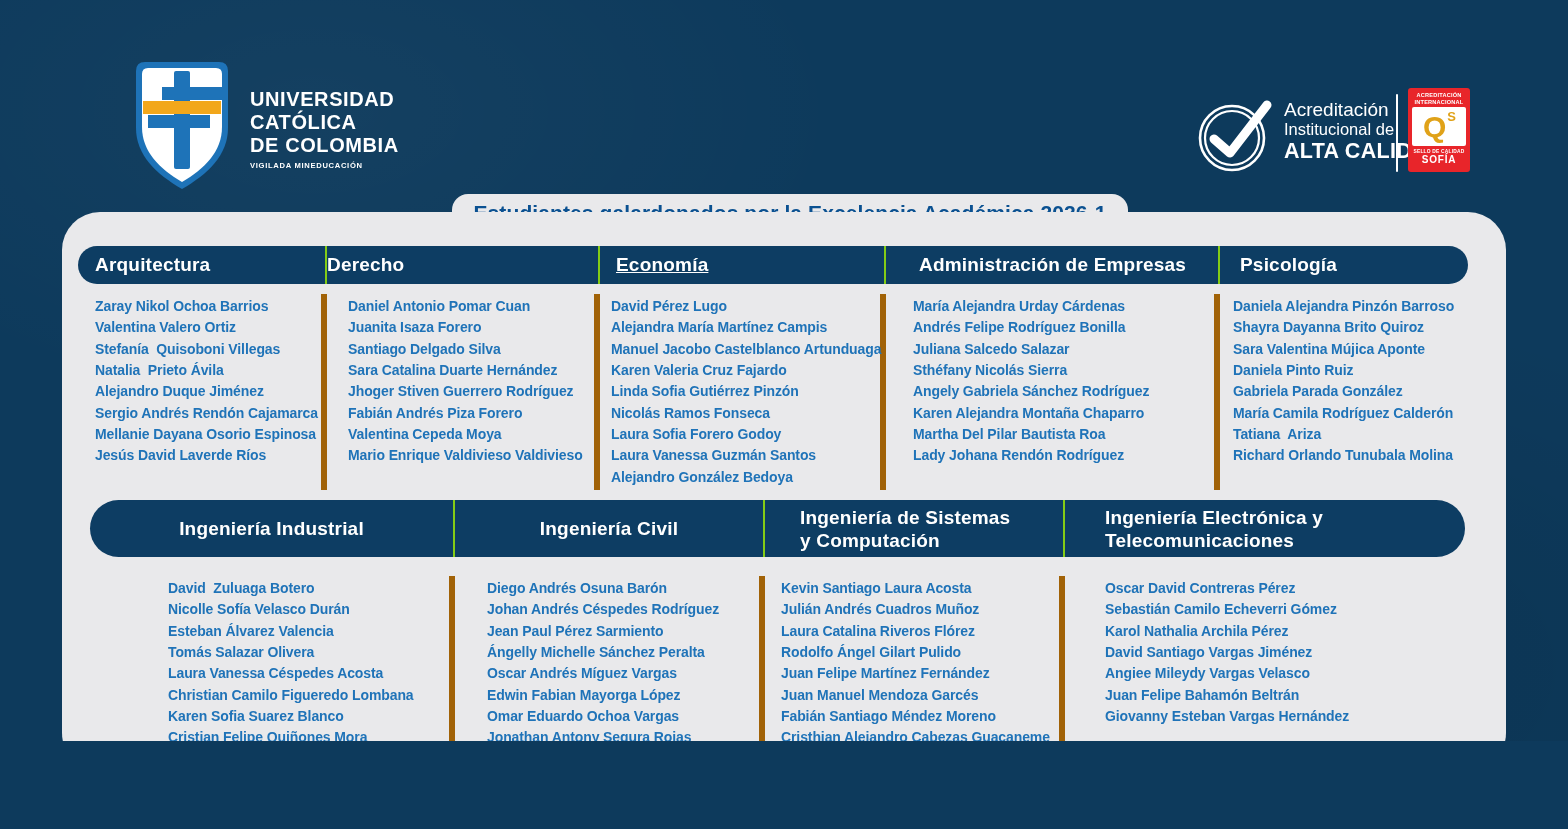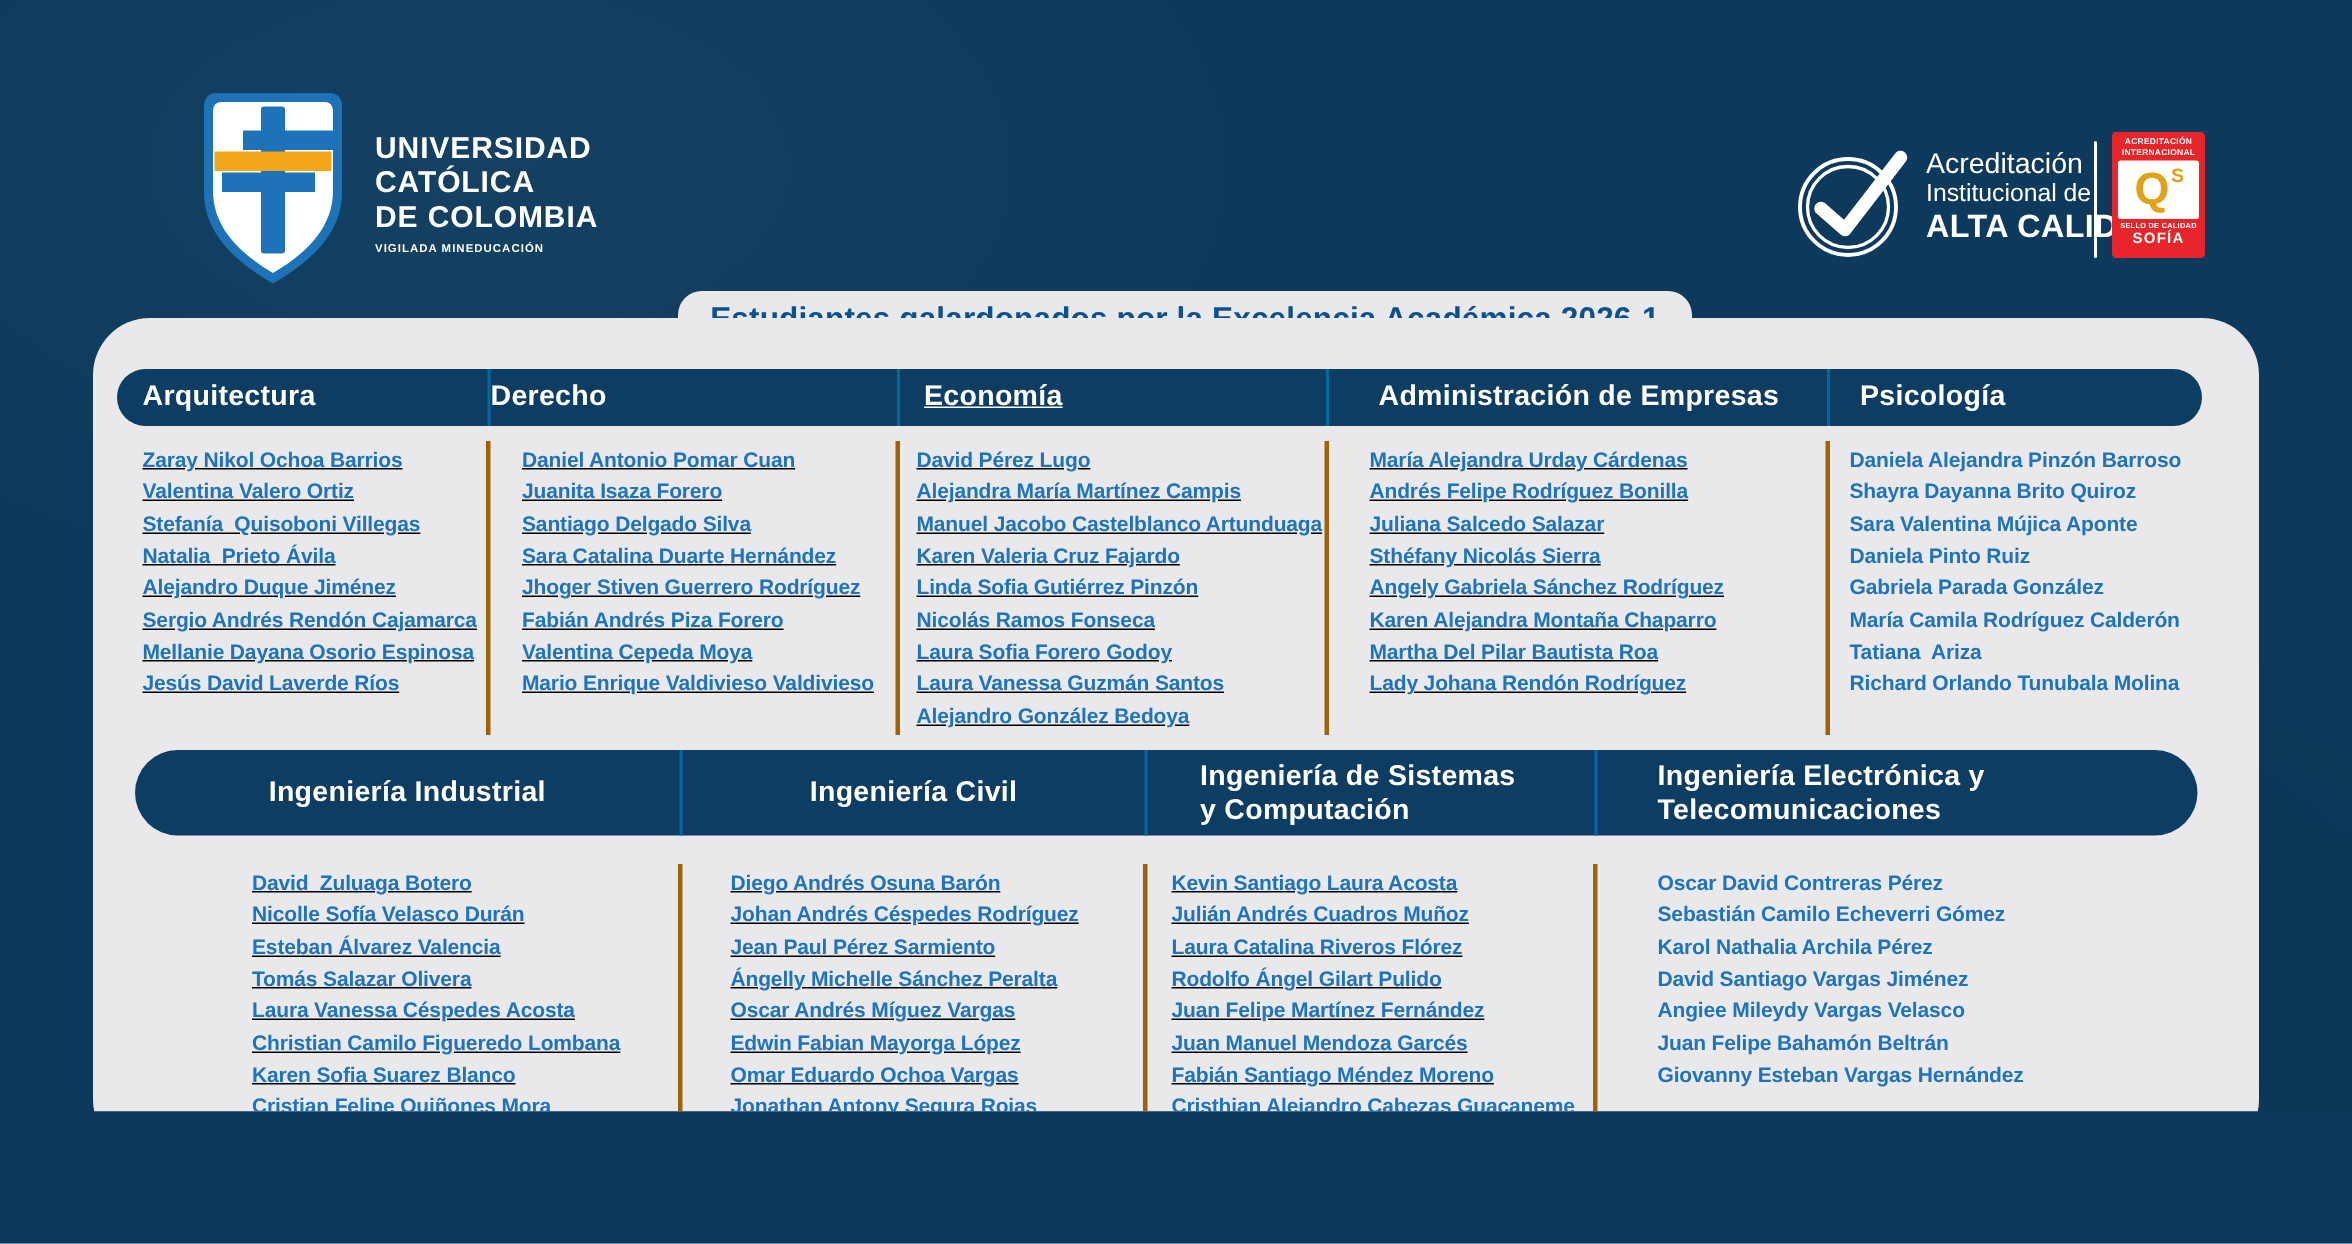--- a/index.html
+++ b/index.html
@@ -47,38 +47,38 @@
   .panel { position:absolute; left:62px; top:212px; width:1444px; height:559px;
     background:#e9e9eb; border-radius:38px; z-index:2; }
 
   .head-bar { position:absolute; background:#0d3d63; display:grid; }
   .top-head { left:16px; top:34px; width:1390px; height:38px; border-radius:19px;
     grid-template-columns:249px 273px 286px 334px 248px; }
   .bottom-head { left:28px; top:288px; width:1375px; height:57px; border-radius:28.5px;
     grid-template-columns:365px 310px 300px 400px; }
   .head-cell { color:#fff; font-size:19px; font-weight:bold; letter-spacing:0.2px;
     display:flex; flex-direction:column; justify-content:center; }
-  .head-cell:not(:last-child) { border-right:2px solid #0369a1; }
+  .head-cell:not(:last-child) { border-right:2px solid #84cc16; }
   .head-cell div { line-height:23px; }
   .top-head .head-cell div { line-height:38px; }
   .top-head .c0 { padding-left:17px; } .top-head .c1 { }
   .top-head .c2 { padding-left:16px;text-decoration:underline; } .top-head .c3 { padding-left:33px; }
   .top-head .c4 { padding-left:20px; }
   .bottom-head .c0, .bottom-head .c1 { align-items:center; }
   .bottom-head .c2 { padding-left:35px; } .bottom-head .c3 { padding-left:40px; }
 
   .lists { position:absolute; display:grid; }
   .top-lists { left:16px; top:82px; width:1390px;
     grid-template-columns:249px 273px 286px 334px 248px; }
   .bottom-lists { left:28px; top:364px; width:1375px;
     grid-template-columns:365px 310px 300px 400px; }
   .list-cell { padding-top:2px; }
   .top-lists .list-cell { min-height:196px; }
   .bottom-lists .list-cell { min-height:175px; }
-  .list-cell:not(:last-child) { border-right:3px solid #a16207;text-decoration:underline; }
+  .list-cell:not(:last-child) { border-right:6px solid #a16207; }
   .top-lists .c0 { padding-left:17px; } .top-lists .c1 { padding-left:21px; }
   .top-lists .c2 { padding-left:11px; } .top-lists .c3 { padding-left:27px; }
   .top-lists .c4 { padding-left:13px; }
   .bottom-lists .c0 { padding-left:78px; } .bottom-lists .c1 { padding-left:32px; }
   .bottom-lists .c2 { padding-left:16px; } .bottom-lists .c3 { padding-left:40px; }
   .student { font-size:14px; font-weight:bold; color:#1f73b8; line-height:21.35px;
     white-space:pre; letter-spacing:-0.1px; }
 </style>
 </head>
 <body>

